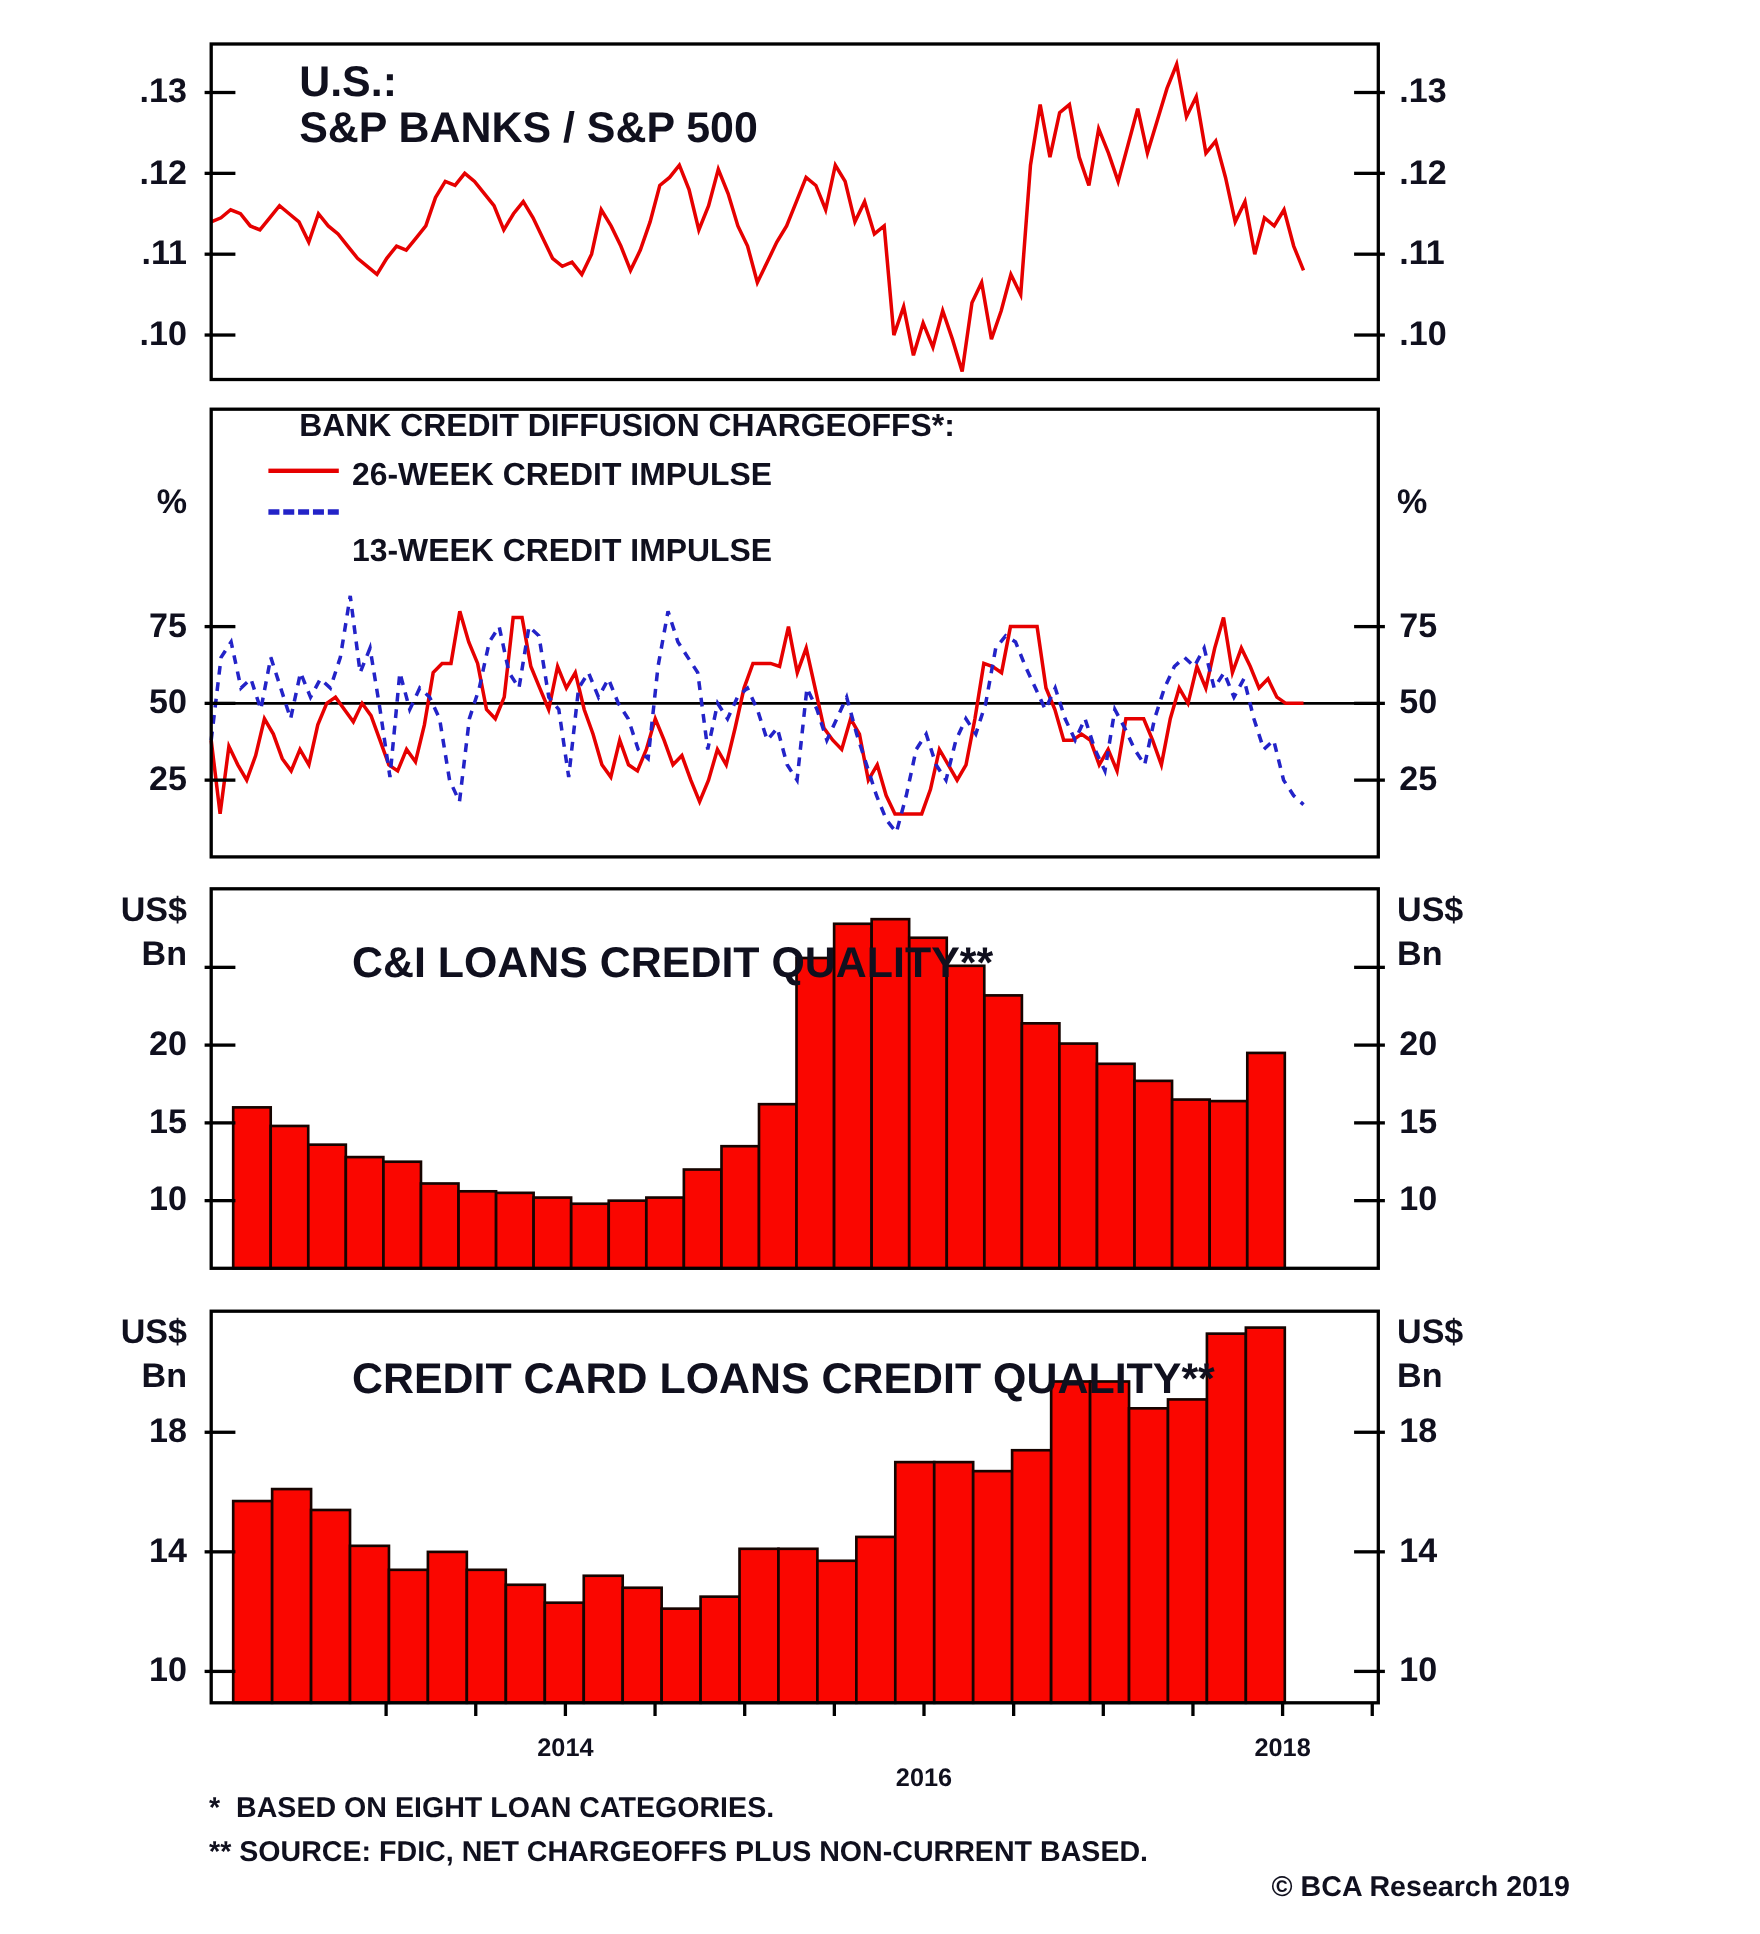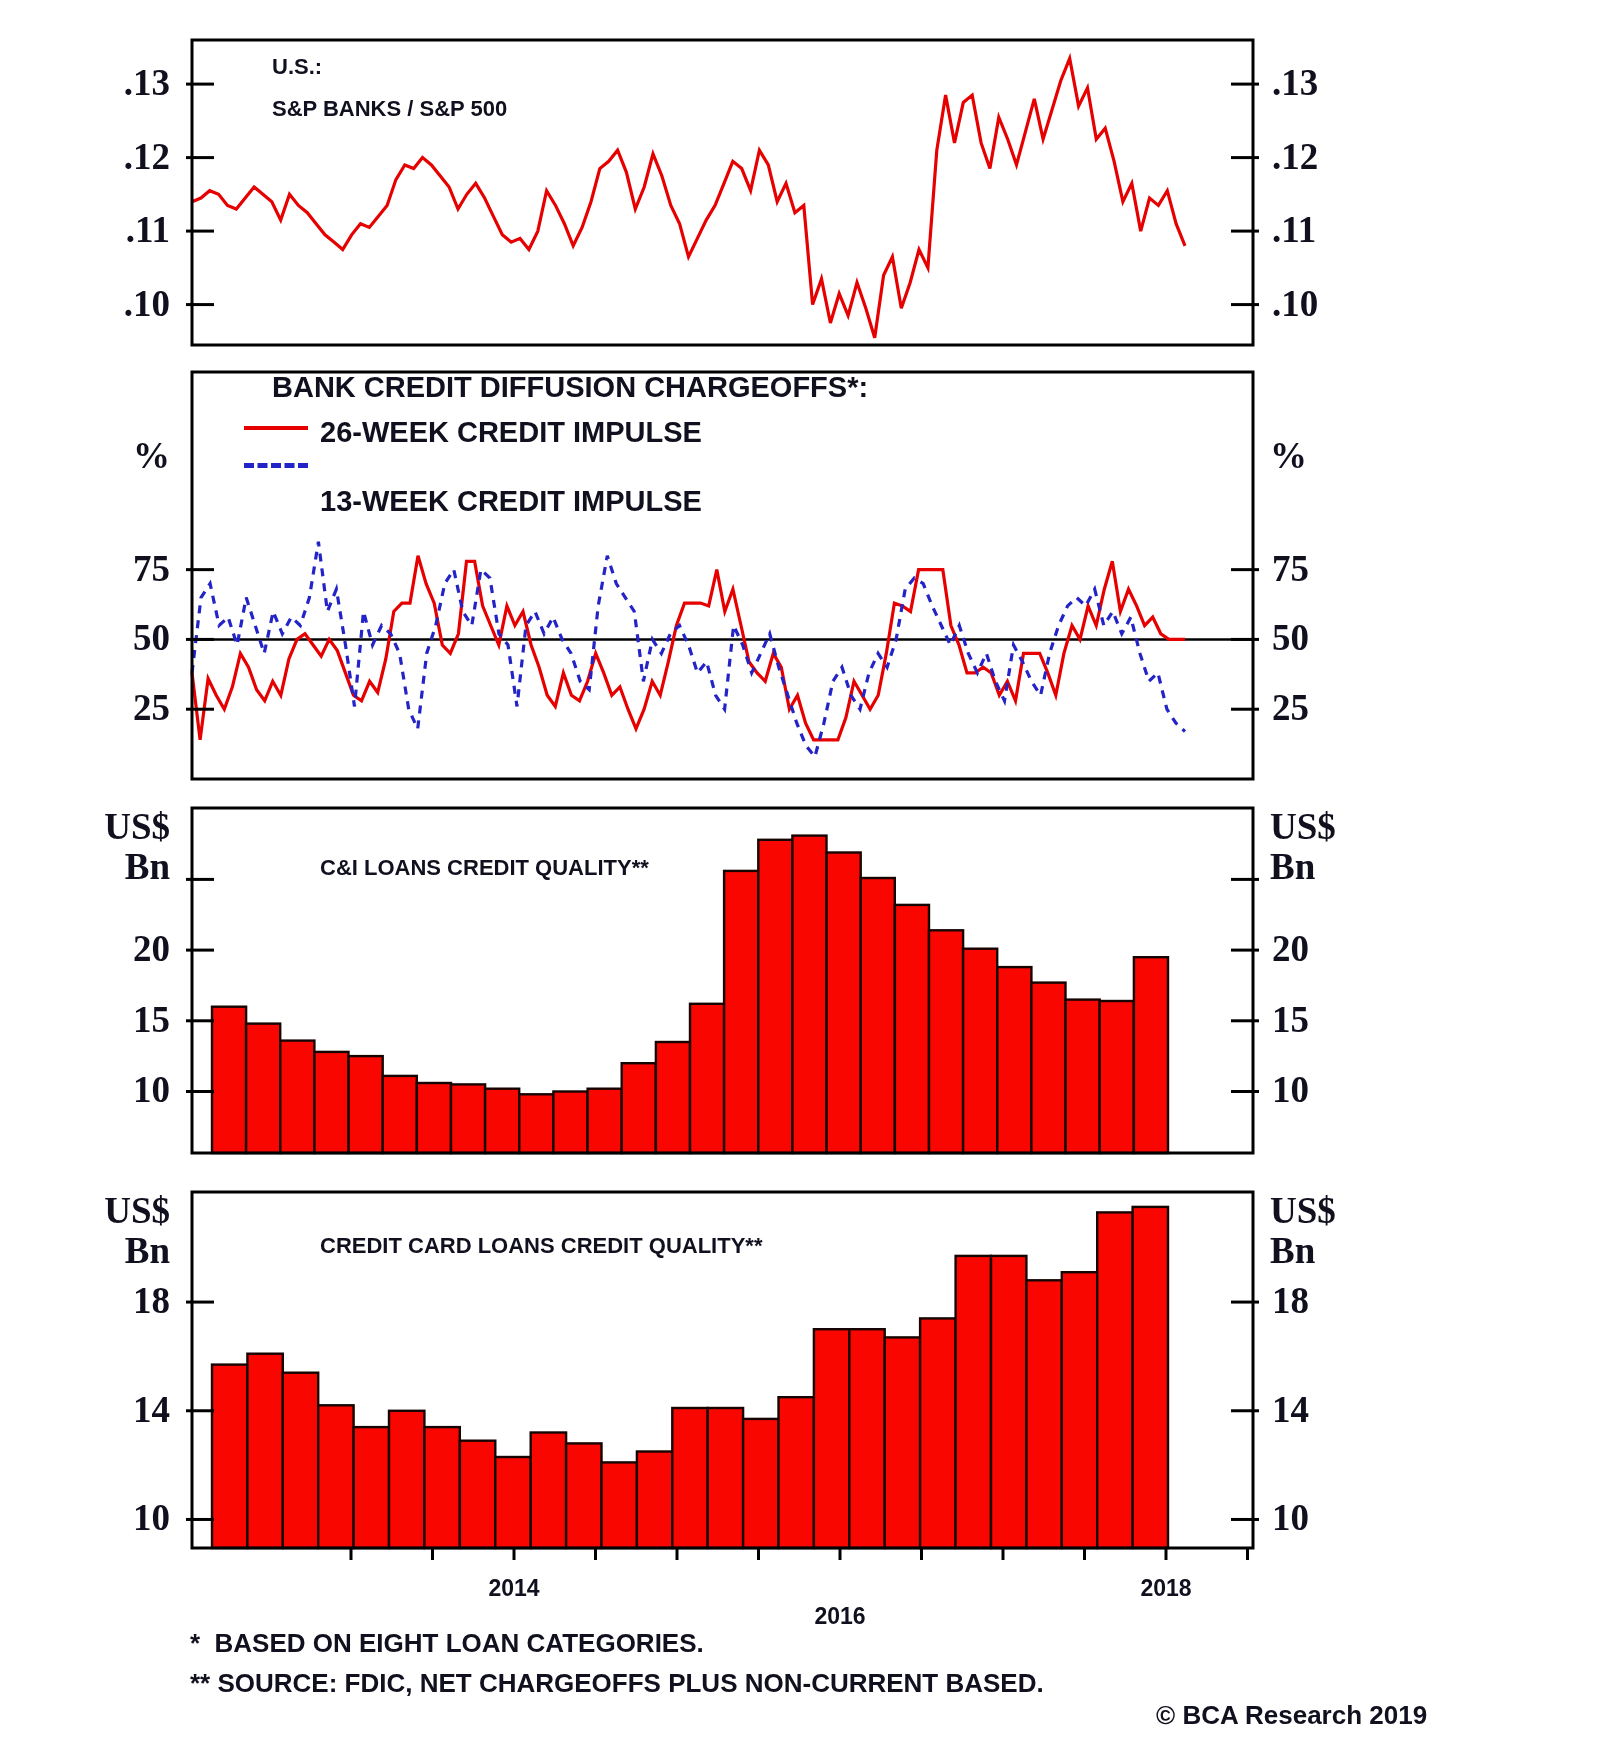--- a/index.html
+++ b/index.html
@@ -3,24 +3,24 @@
 <meta charset="utf-8">
 <style>
   html,body{margin:0;padding:0;}
   body{
     width:1600px;height:1758px;position:relative;background:#ffffff;
     font-family:"Liberation Sans",sans-serif;font-weight:bold;color:#10101e;
     overflow:hidden;
   }
   #chart{position:absolute;left:0;top:0;}
   .lbl{position:absolute;white-space:pre;line-height:1.05;}
-  .t31{font-size:22px;}
+  .t31{font-size:39px;}
   .t29{font-size:29px;}
   .t26{font-size:26px;}
-  .num{font-size:37px;transform:translateY(-52%);font-family:Liberation Serif, serif;}
+  .num{font-size:31px;transform:translateY(-52%);}
   .numL{right:1430px;text-align:right;} 
   .numR{left:1272px;text-align:left;}
   .unitL{right:1430px;text-align:right;}
   .unitR{left:1270px;text-align:left;}
   .yearlbl{font-size:23px;transform:translateX(-50%);text-align:center;}
   .legend-swatch{position:absolute;width:64px;height:0;}
   .sw-red{border-top:4px solid #e60000;}
   .sw-blue{border-top:5px dashed #2323c8;}
 </style>
 </head>

